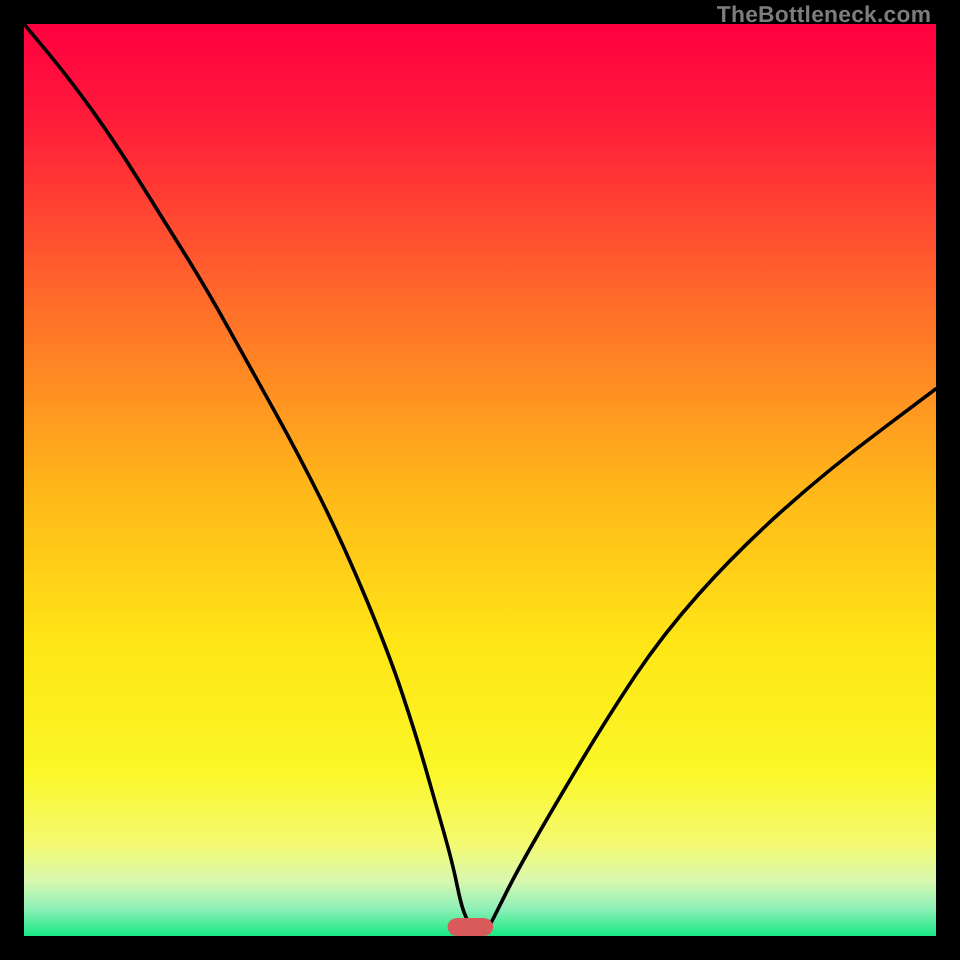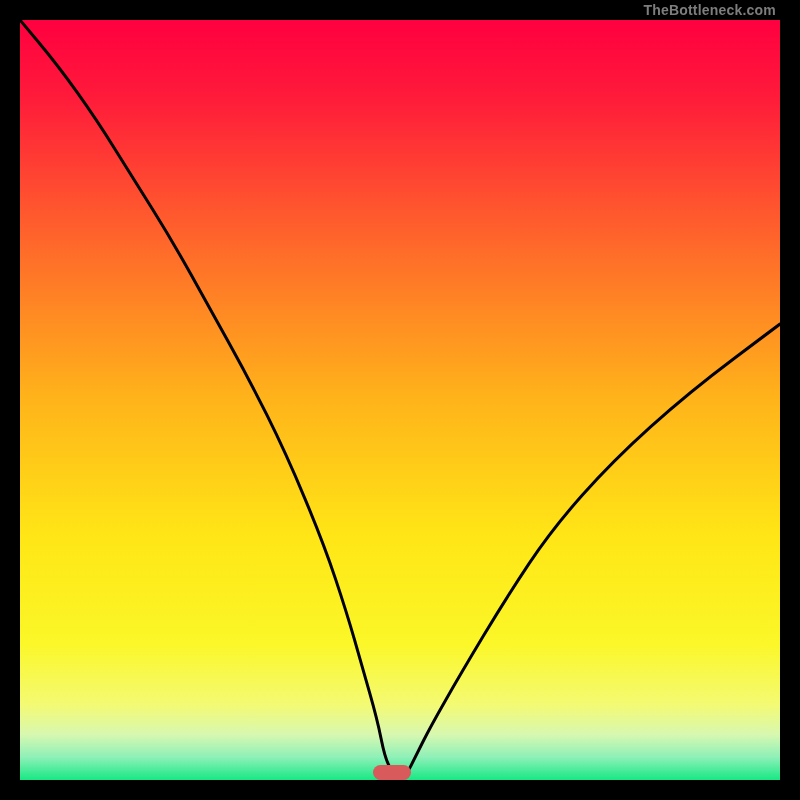--- a/index.html
+++ b/index.html
@@ -43,21 +43,21 @@
   }
   .marker {
     position: absolute;
     border-radius: 999px;
   }
   .watermark {
     position: absolute;
     top: 2px;
     right: 24px;
     font-family: Arial, Helvetica, sans-serif;
-    font-size: 14px;
+    font-size: 19px;
     font-weight: 600;
     color: #7d7d7d;
     letter-spacing: 0.2px;
   }
 </style>
 </head>
 <body>
 
 <div class="frame">
 

